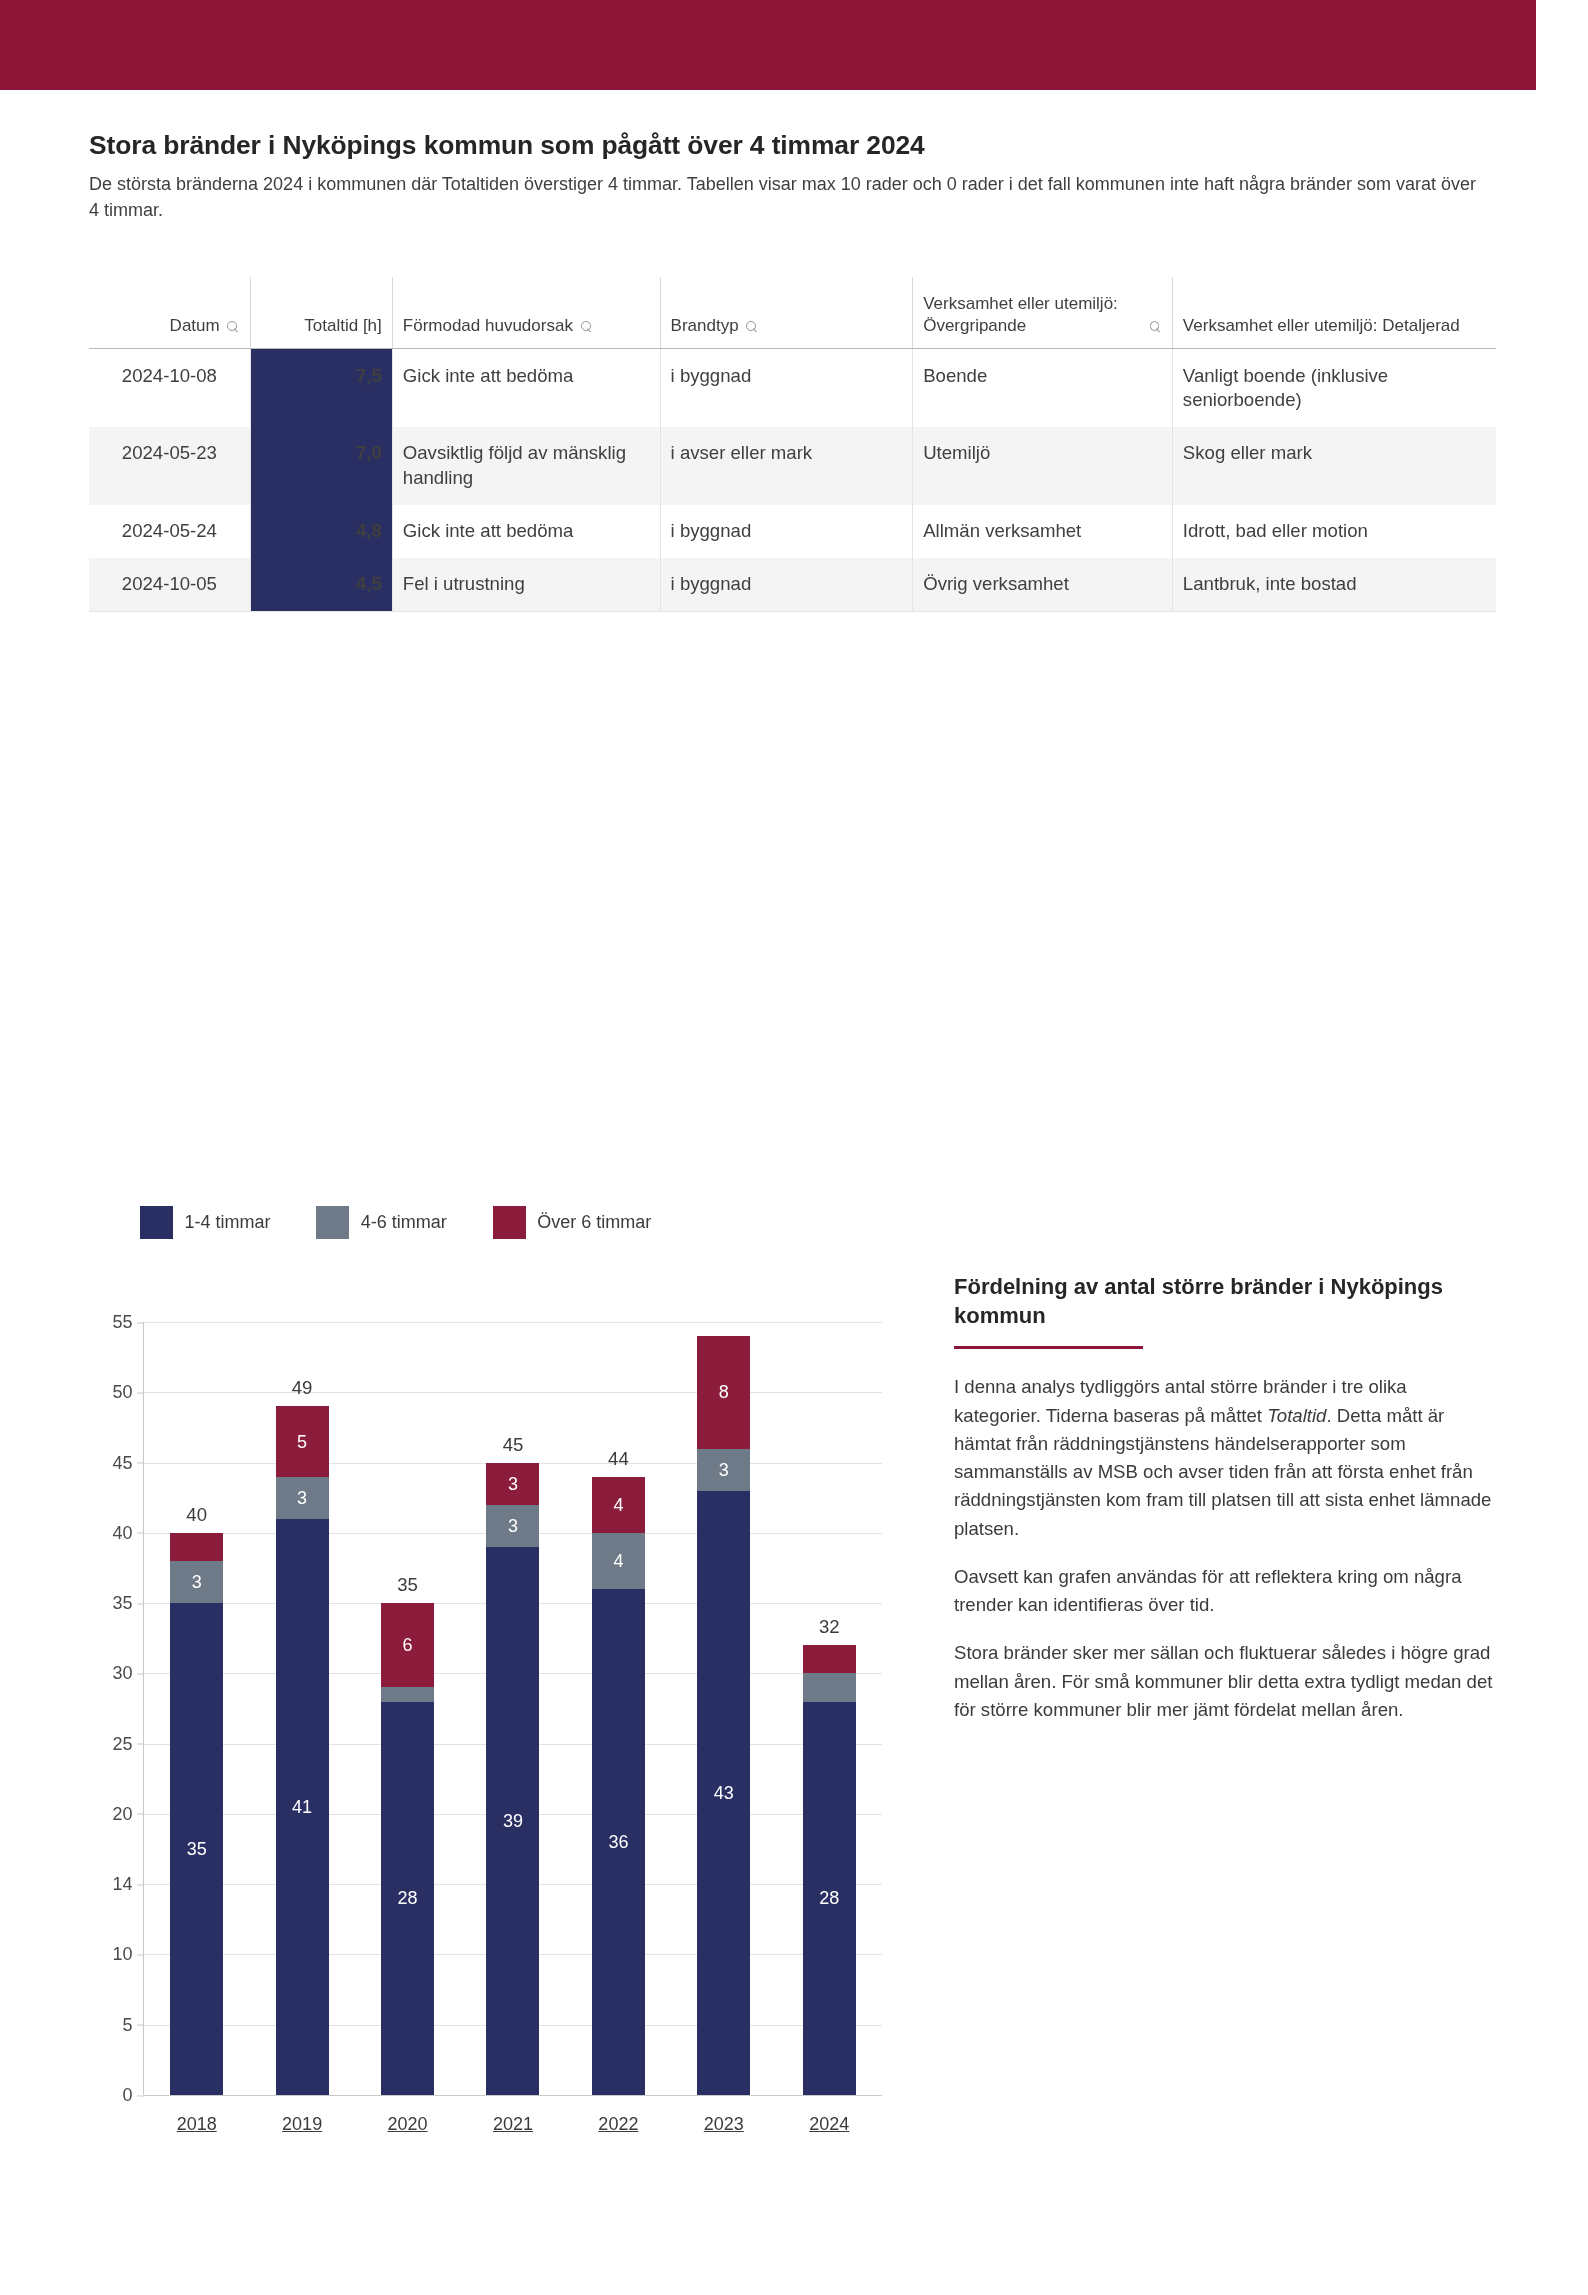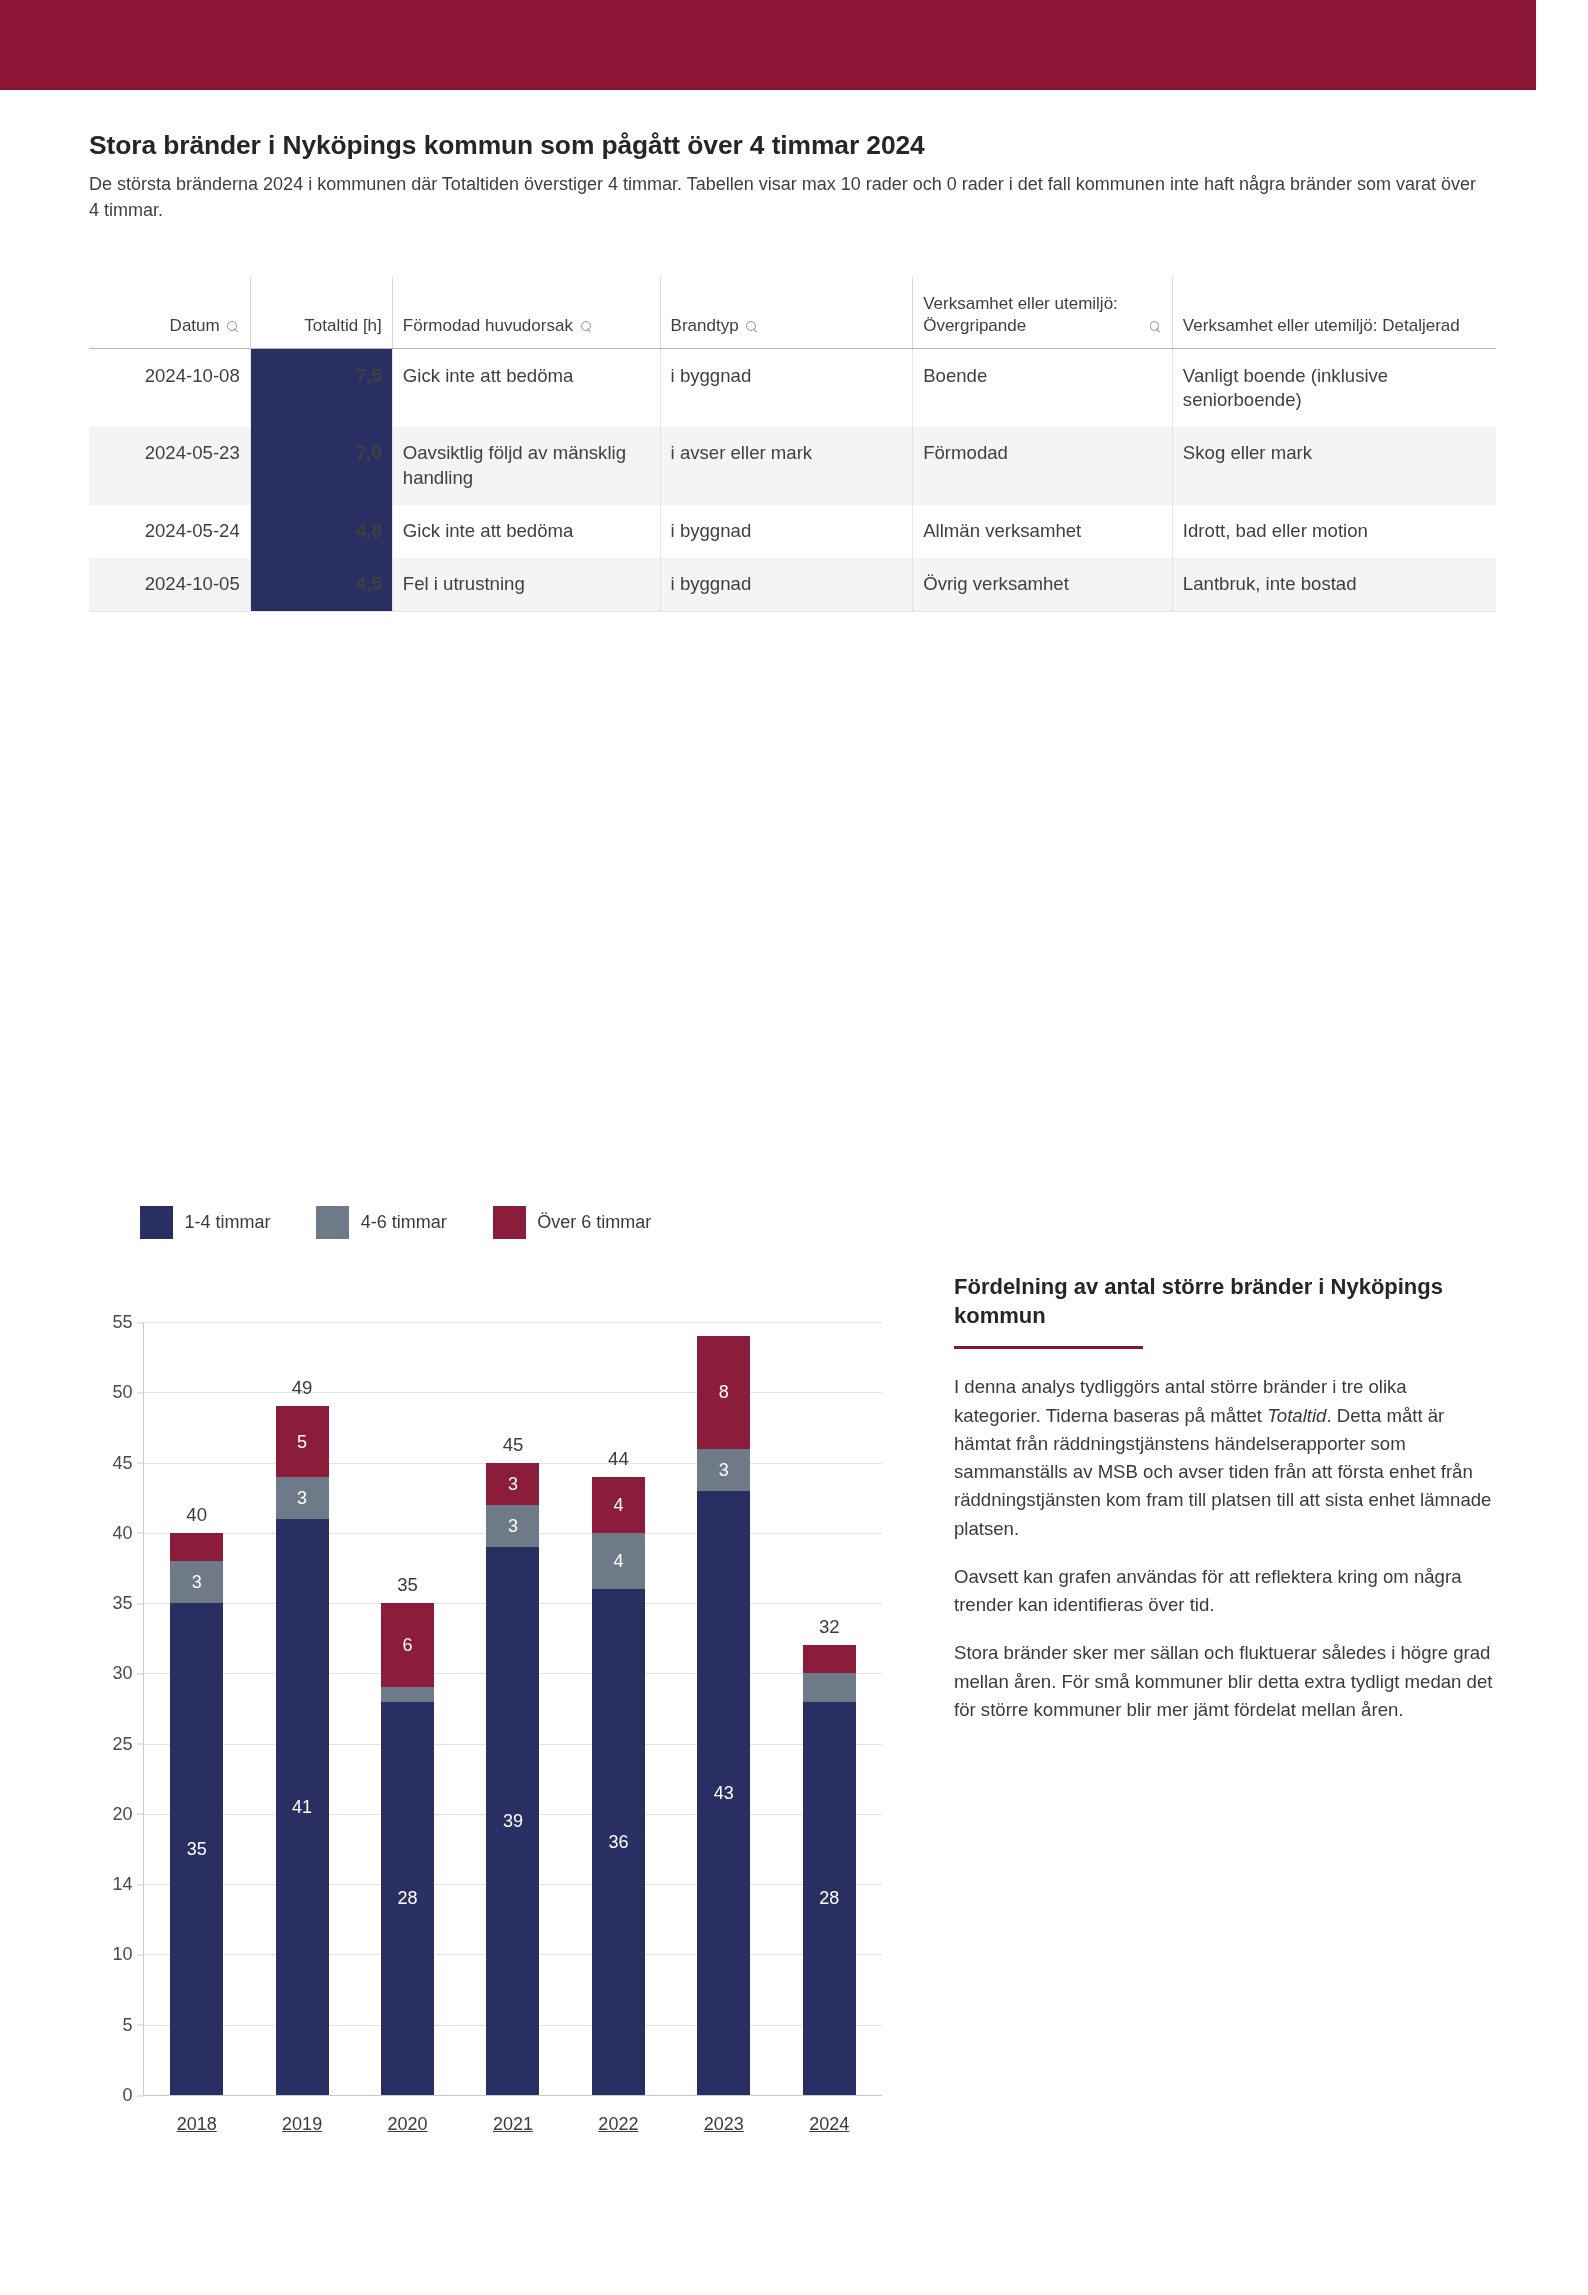--- a/index.html
+++ b/index.html
@@ -69,21 +69,21 @@
   table.data tbody td{
     padding:14.3px 10px;
     vertical-align:top;
     line-height:1.32;
     color:#3f3f3f;
     border-right:0.7px solid #e4e4e4;
     font-size:18.6px;
   }
   table.data tbody td:last-child{border-right:none;}
   table.data tbody tr.alt{background:#f4f4f4;}
-  td.date{text-align:right;white-space:nowrap;}
+  td.date{text-align:center;white-space:nowrap;}
   td.tot{
     text-align:right;background:#2a2f63 !important;color:#ffffff;font-weight:bold;
     border-right:none;
   }
   tbody tr:last-child td{border-bottom:0.7px solid #e4e4e4;}
 
   
   .legend{position:absolute;left:140px;top:1206px;display:flex;align-items:center;gap:0;}
   .legend-item{display:flex;align-items:center;margin-right:46px;}
   .legend-swatch{width:33px;height:33px;display:inline-block;}
@@ -205,21 +205,21 @@
           <td>Gick inte att bedöma</td>
           <td>i byggnad</td>
           <td>Boende</td>
           <td>Vanligt boende (inklusive seniorboende)</td>
         </tr>
         <tr class="alt">
           <td class="date">2024-05-23</td>
           <td class="tot">7,0</td>
           <td>Oavsiktlig följd av mänsklig handling</td>
           <td>i avser eller mark</td>
-          <td>Förmodad</td>
+          <td>Utemiljö</td>
           <td>Skog eller mark</td>
         </tr>
         <tr>
           <td class="date">2024-05-24</td>
           <td class="tot">4,8</td>
           <td>Gick inte att bedöma</td>
           <td>i byggnad</td>
           <td>Allmän verksamhet</td>
           <td>Idrott, bad eller motion</td>
         </tr>

